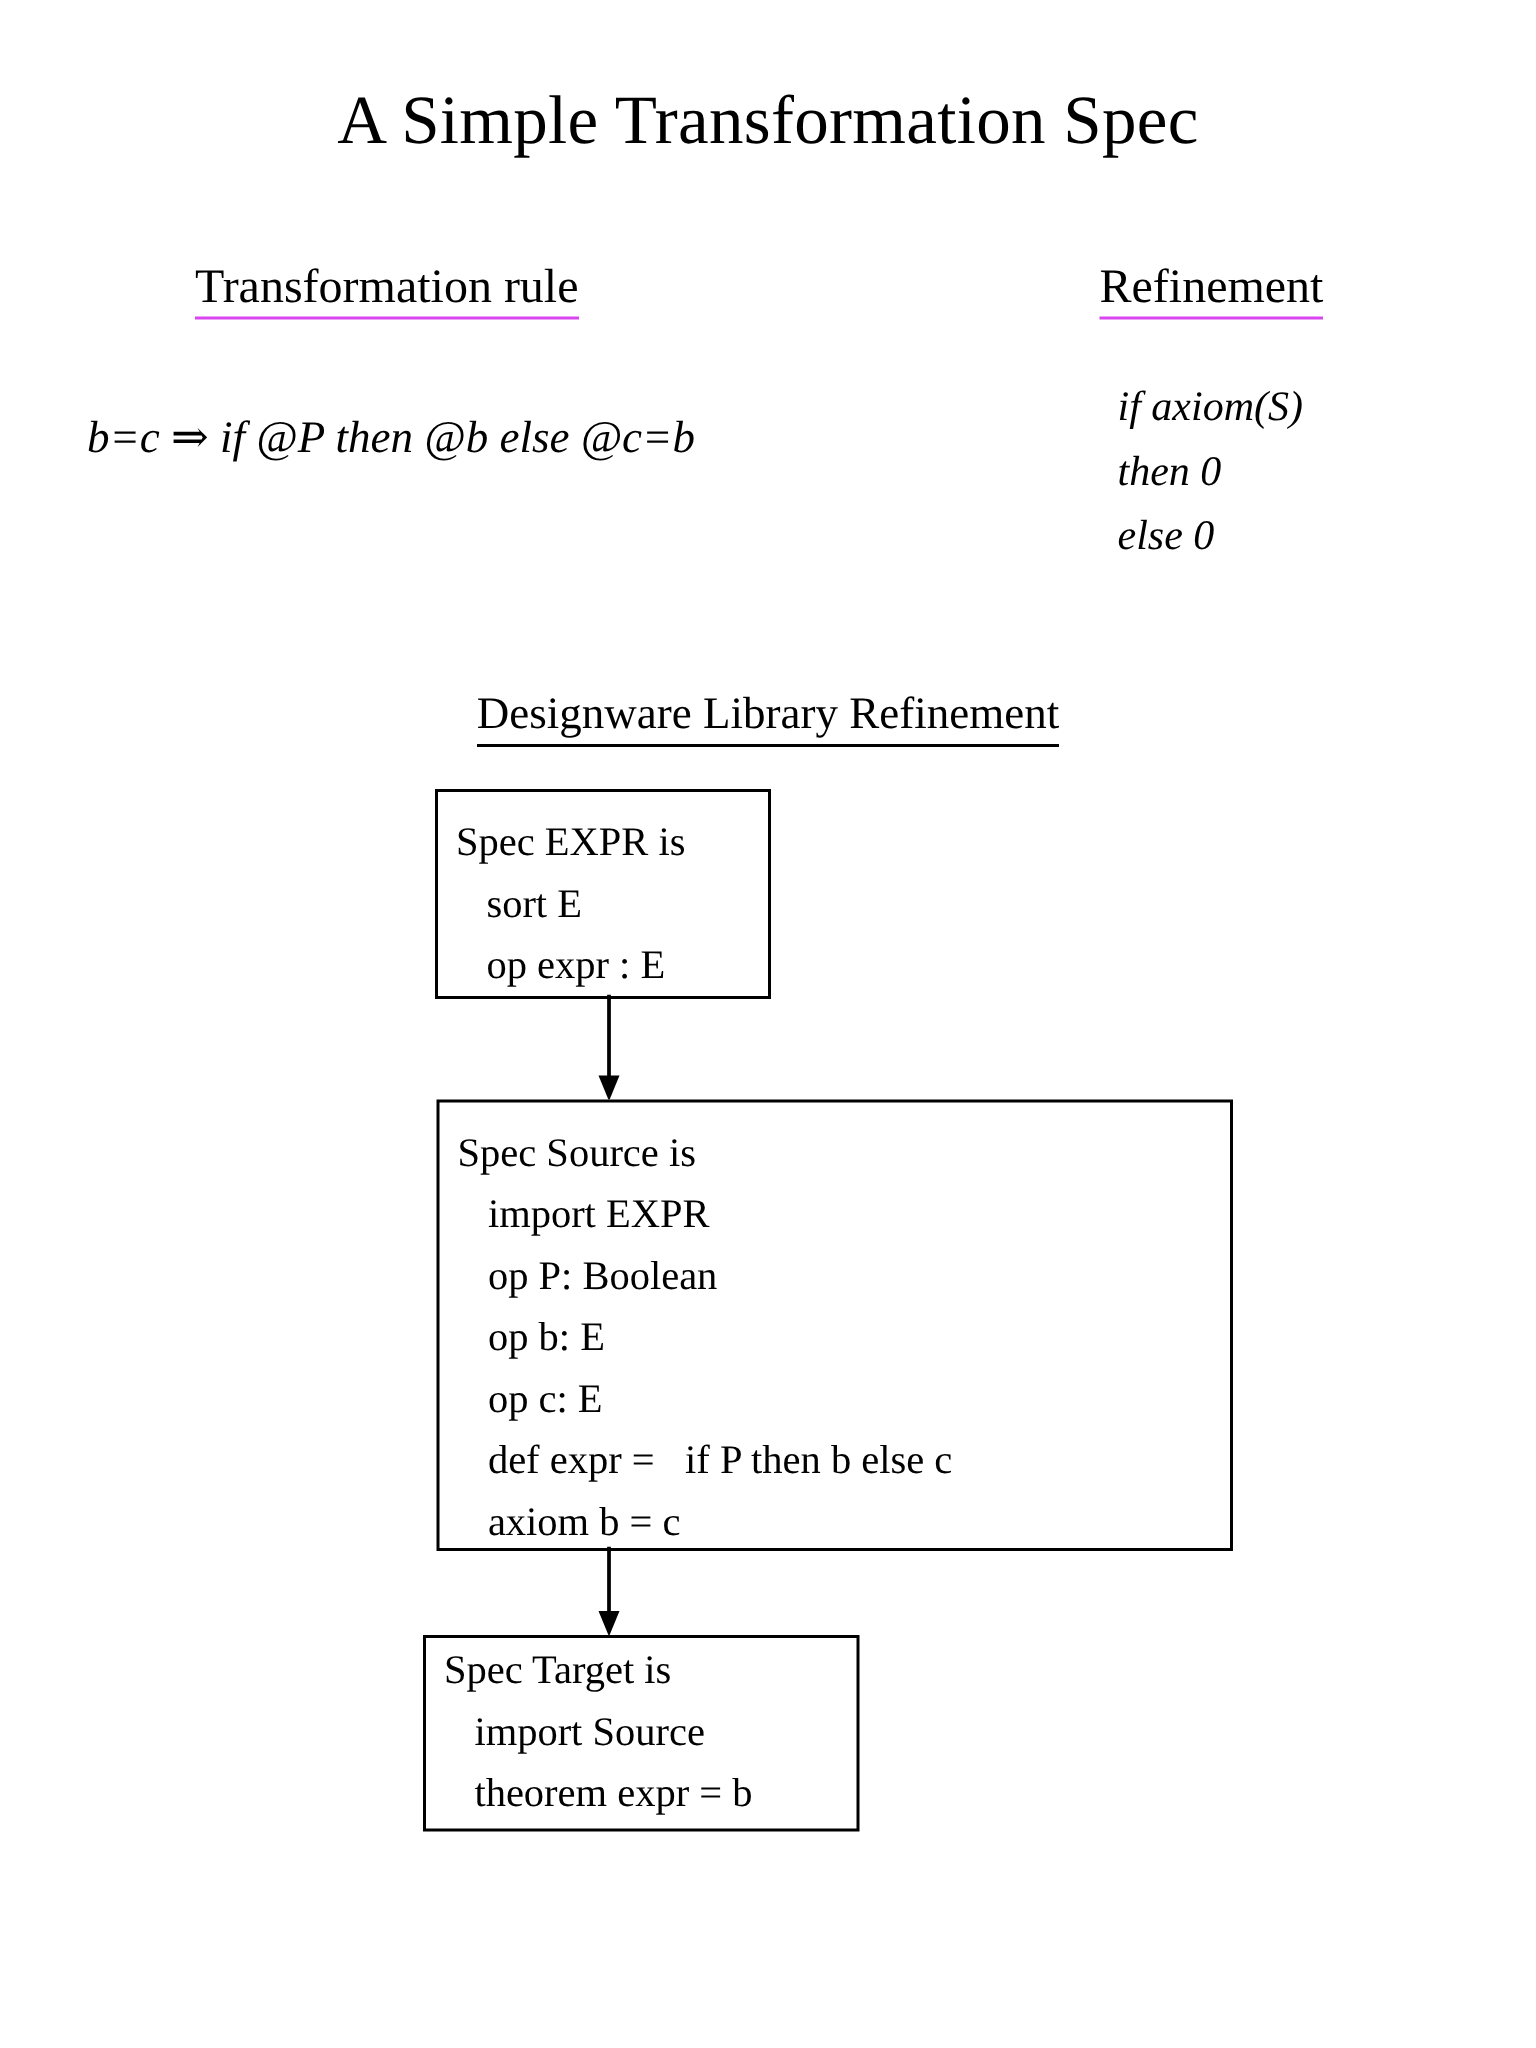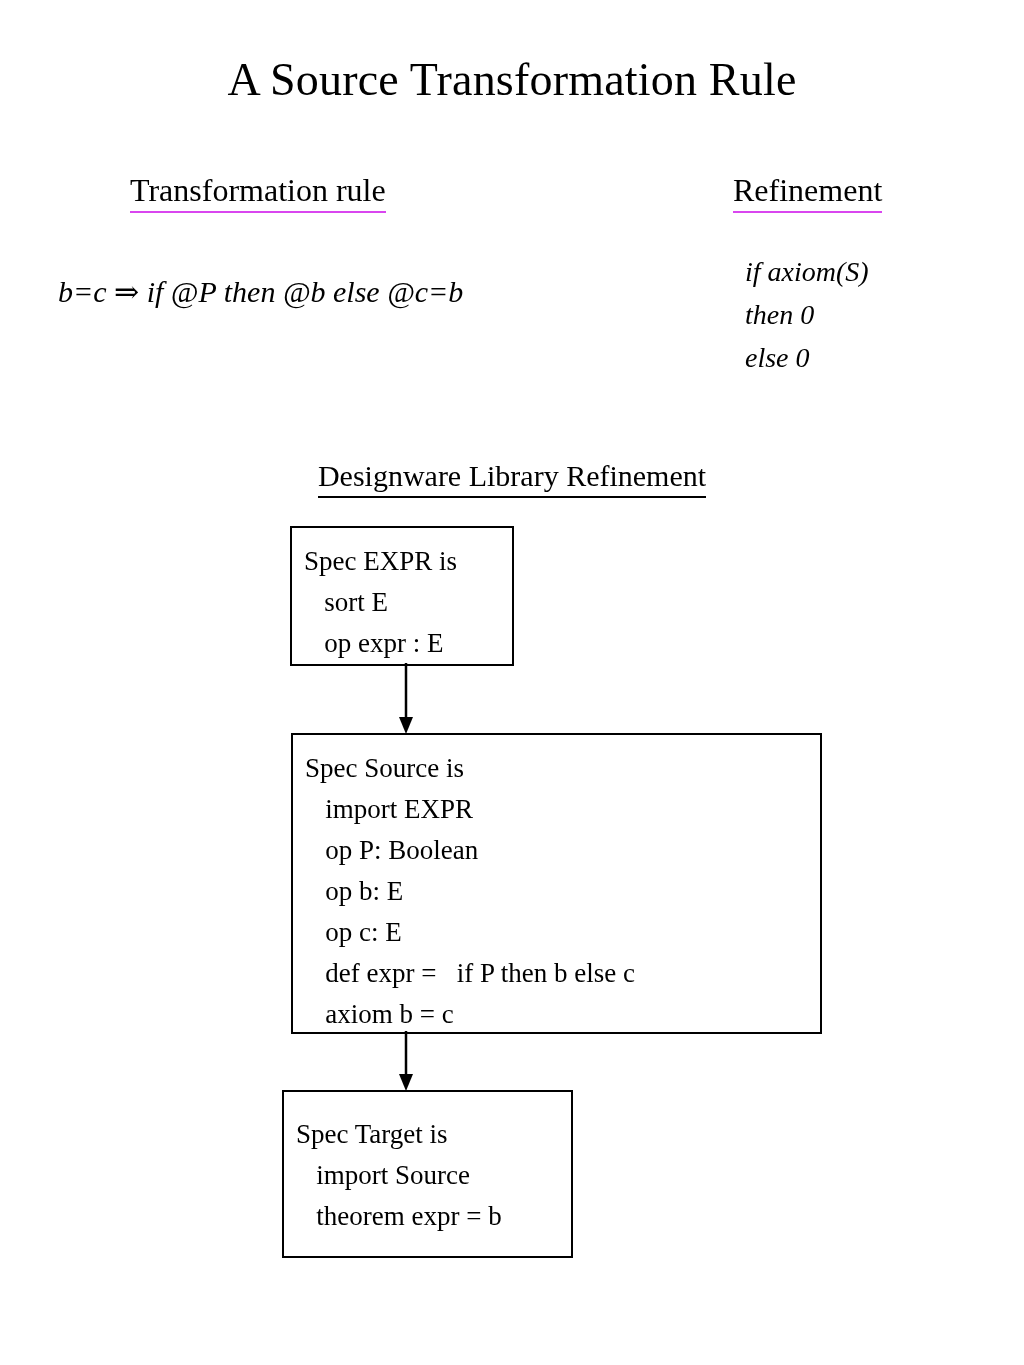--- a/index.html
+++ b/index.html
@@ -115,39 +115,39 @@
     left: 291px;
     top: 733px;
     width: 531px;
     height: 301px;
     padding: 13px 0 0 12px;
   }
   #spec-box-target {
     left: 282px;
     top: 1090px;
     width: 291px;
-    height: 168px;
-    padding: 22px 0 0 12px;
+    height: 131px;
+    padding: 1px 0 0 12px;
   }
 
   
   .arrow {
     position: absolute;
     width: 22px;
   }
   .arrow svg { display: block; }
   #arrow-expr-to-source { left: 395px; top: 663px; height: 72px; }
   #arrow-source-to-target { left: 395px; top: 1031px; height: 61px; }
 </style>
 </head>
 <body>
 
 <div class="slide">
 
-  <div class="slide-title">A Source Transformation Rule</div>
+  <div class="slide-title">A Simple Transformation Spec</div>
 
   <div class="heading-underlined" id="heading-transformation">
     <span class="ul">Transformation rule</span>
   </div>
 
   <div class="heading-underlined" id="heading-expression">
     <span class="ul">Refinement</span>
   </div>
 
   <div class="formula">b=c ⇒ if @P then @b else @c=b</div>

